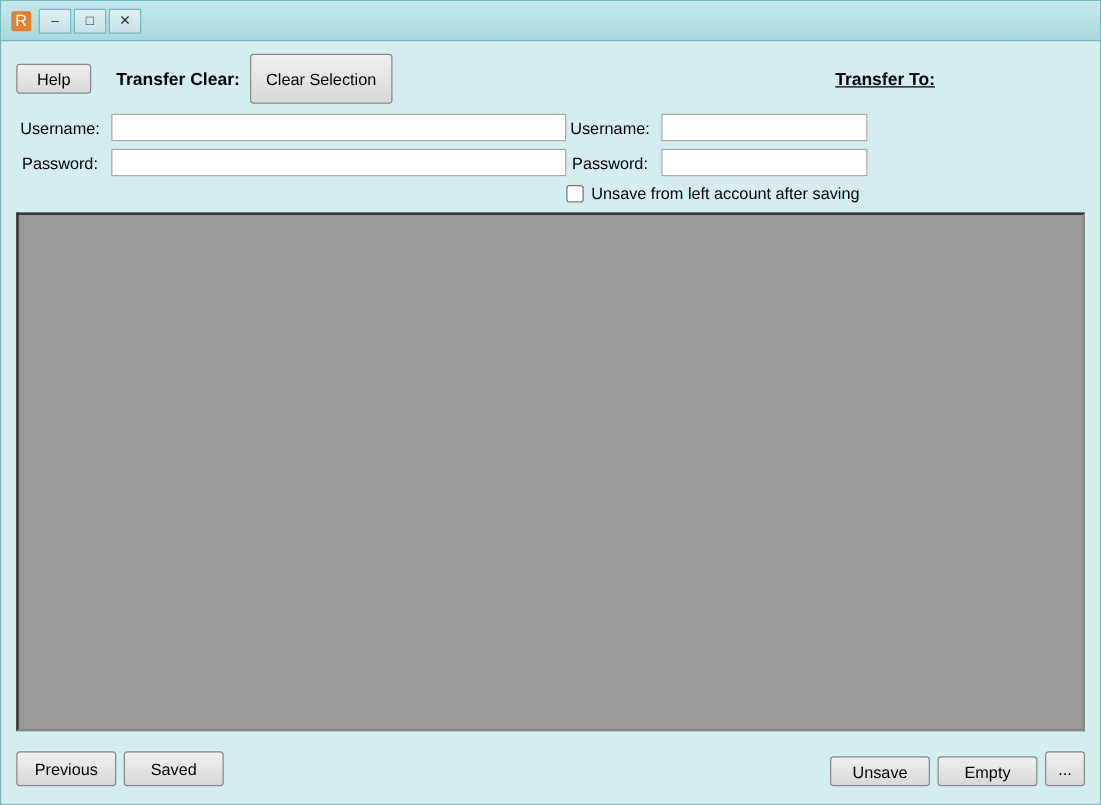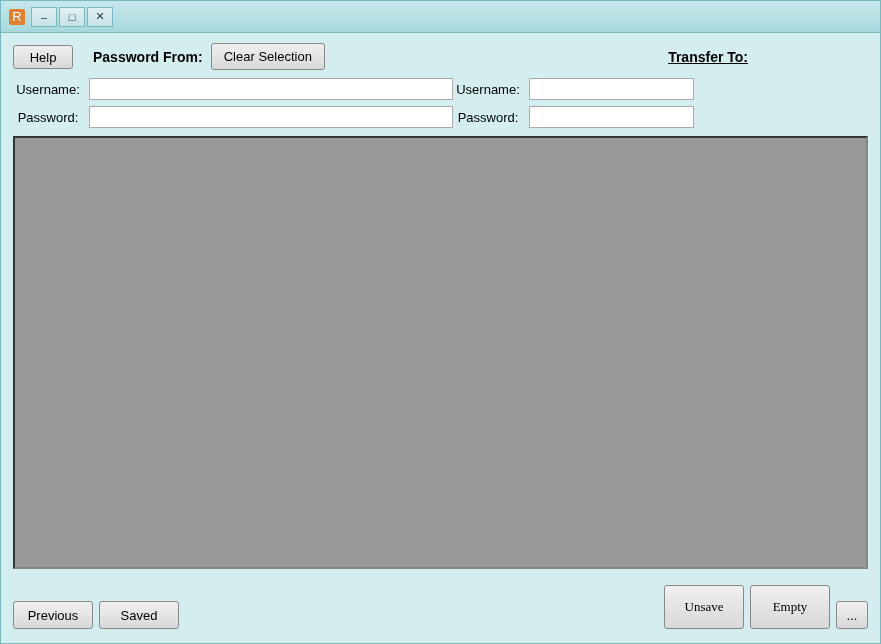--- a/index.html
+++ b/index.html
@@ -111,21 +111,21 @@
     }
 
     .clear-btn {
       background: linear-gradient(to bottom, #f0f0f0, #d8d8d8);
       border: 1px solid #888;
       border-radius: 3px;
       padding: 4px 12px;
       cursor: pointer;
       font-size: 13px;
       color: #000;
-      height: 27px;
+      height: 40px;
       margin-left: 8px;
     }
 
     .transfer-to-label {
       font-weight: bold;
       font-size: 14px;
       color: #000;
       margin-left: auto;
       margin-right: 120px;
       text-decoration: underline;
@@ -210,23 +210,22 @@
     }
 
     .action-btn {
       background: linear-gradient(to bottom, #f0f0f0, #d8d8d8);
       border: 1px solid #888;
       border-radius: 3px;
       padding: 4px 12px;
       cursor: pointer;
       font-size: 13px;
       color: #000;
-      height: 44px;
+      height: 24px;
       min-width: 80px;
-      font-family: Liberation Serif, serif;
     }
 
     .dots-btn {
       background: linear-gradient(to bottom, #f0f0f0, #d8d8d8);
       border: 1px solid #888;
       border-radius: 3px;
       padding: 4px 8px;
       cursor: pointer;
       font-size: 13px;
       color: #000;
@@ -284,21 +283,21 @@
       <button class="title-btn">–</button>
       <button class="title-btn">□</button>
       <button class="title-btn close">✕</button>
     </div>
   </div>
 
   <div class="content-area">
 
     <div class="top-row">
       <button class="help-btn">Help</button>
-      <span class="transfer-from-label">Password From:</span>
+      <span class="transfer-from-label">Transfer Clear:</span>
       <button class="clear-btn">Clear Selection</button>
       <span class="transfer-to-label">Transfer To:</span>
     </div>
 
     <div class="two-columns">
 
       <div class="left-fields">
         <div class="field-row">
           <label class="field-label">Username:</label>
           <input class="field-input" type="text" style="">
@@ -310,20 +309,24 @@
       </div>
 
       <div class="right-fields-wrapper">
         <div class="field-row">
           <label class="field-label">Username:</label>
           <input class="field-input" type="text" style="">
         </div>
         <div class="field-row">
           <label class="field-label">Password:</label>
           <input class="field-input" type="password" style="">
+        </div>
+        <div class="checkbox-row">
+          <input type="checkbox" style="">
+          <span class="checkbox-label">Unsave from left account after saving</span>
         </div>
       </div>
     </div>
 
     <div class="list-area"></div>
 
     <div class="bottom-bar">
       <button class="nav-btn">Previous</button>
       <button class="nav-btn">Saved</button>
       <div class="spacer"></div>

